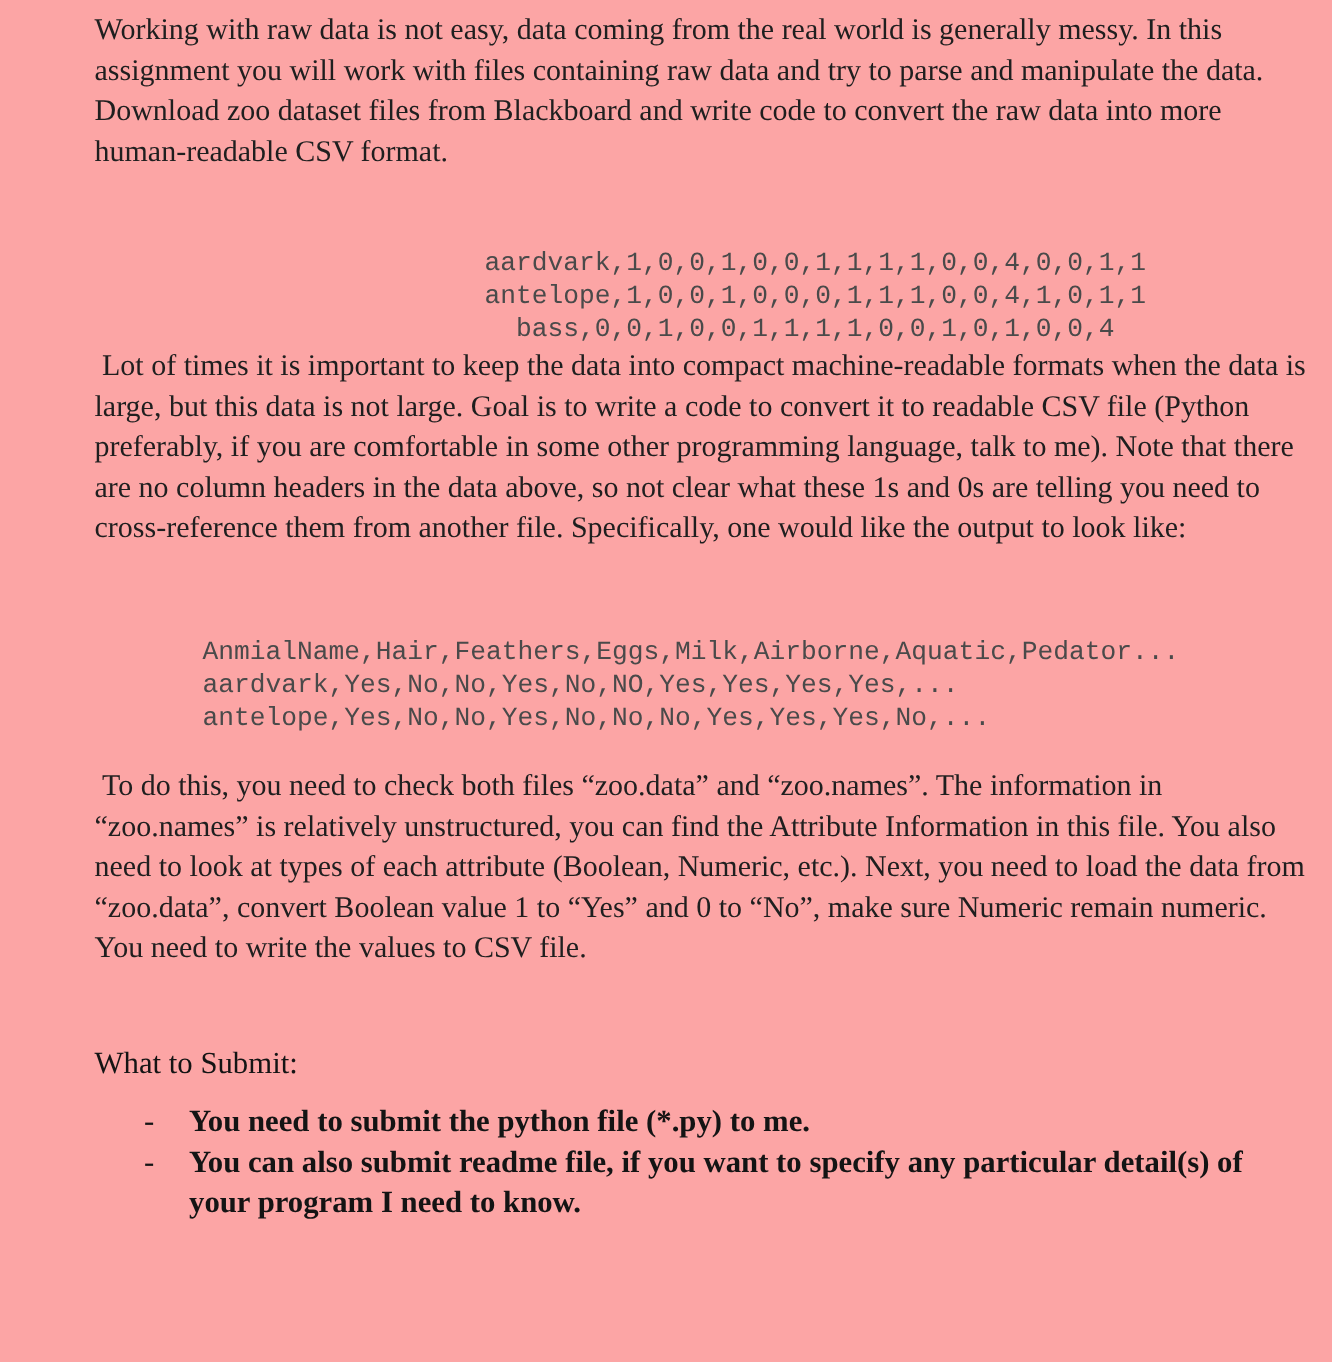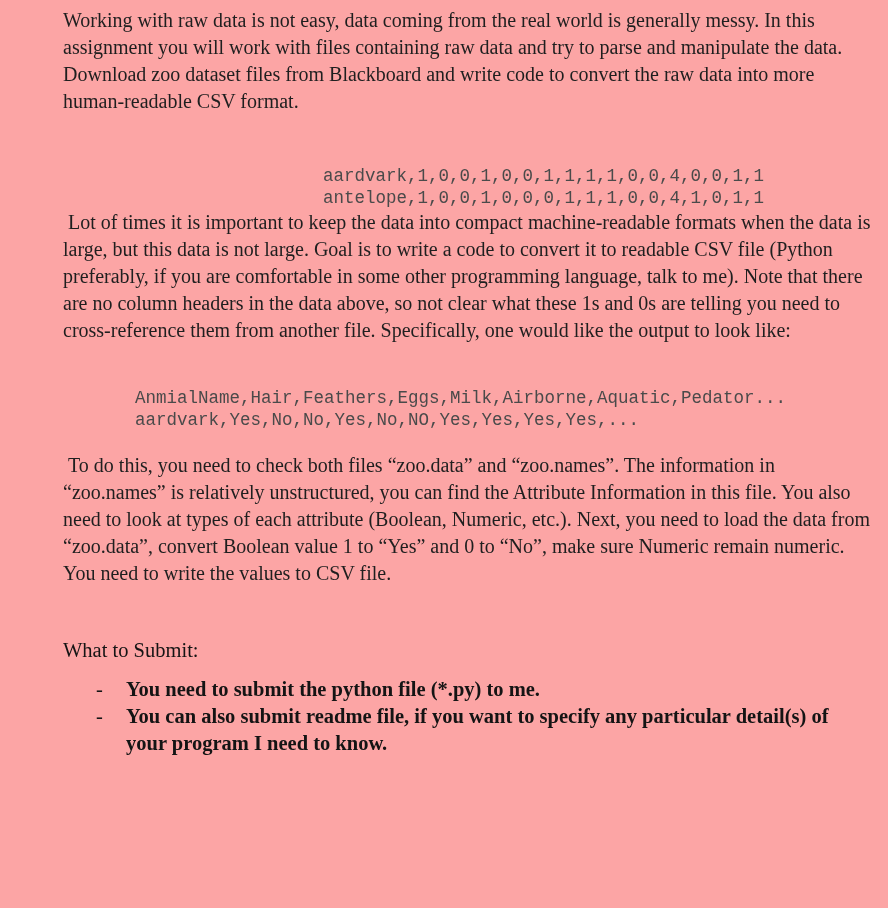--- a/index.html
+++ b/index.html
@@ -34,21 +34,21 @@
   }
   .codeblock .code-line {
     white-space: pre;
   }
   .codeblock.raw-data {
     margin-top: 50px;
     padding-left: 149px;
     text-align: center;
   }
   .codeblock.csv-output {
-    margin-top: 43px;
+    margin-top: 58px;
     padding-left: 72px;
   }
   .para.explanation { }
   .para.instructions { margin-top: 21px; }
   .submit-heading {
     margin-top: 50px;
     font-size: 20.5px;
     line-height: 27px;
     font-weight: 400;
     color: #141414;
@@ -78,27 +78,29 @@
 </head>
 <body>
 
 <div class="page">
 
   <p class="para intro">Working with raw data is not easy, data coming from the real world is generally messy. In this assignment you will work with files containing raw data and try to parse and manipulate the data. Download zoo dataset files from Blackboard and write code to convert the raw data into more human-readable CSV format.</p>
 
   <div class="codeblock raw-data">
     <div class="code-line">aardvark,1,0,0,1,0,0,1,1,1,1,0,0,4,0,0,1,1</div>
     <div class="code-line">antelope,1,0,0,1,0,0,0,1,1,1,0,0,4,1,0,1,1</div>
+    <div class="code-line">bass,0,0,1,0,0,1,1,1,1,0,0,1,0,1,0,0,4</div>
   </div>
 
   <p class="para explanation"> Lot of times it is important to keep the data into compact machine-readable formats when the data is large, but this data is not large. Goal is to write a code to convert it to readable CSV file (Python preferably, if you are comfortable in some other programming language, talk to me). Note that there are no column headers in the data above, so not clear what these 1s and 0s are telling you need to cross-reference them from another file. Specifically, one would like the output to look like:</p>
 
   <div class="codeblock csv-output">
     <div class="code-line">AnmialName,Hair,Feathers,Eggs,Milk,Airborne,Aquatic,Pedator...</div>
     <div class="code-line">aardvark,Yes,No,No,Yes,No,NO,Yes,Yes,Yes,Yes,...</div>
+    <div class="code-line">antelope,Yes,No,No,Yes,No,No,No,Yes,Yes,Yes,No,...</div>
   </div>
 
   <p class="para instructions"> To do this, you need to check both files “zoo.data” and “zoo.names”. The information in “zoo.names” is relatively unstructured, you can find the Attribute Information in this file. You also need to look at types of each attribute (Boolean, Numeric, etc.). Next, you need to load the data from “zoo.data”, convert Boolean value 1 to “Yes” and 0 to “No”, make sure Numeric remain numeric. You need to write the values to CSV file.</p>
 
   <div class="submit-heading">What to Submit:</div>
 
   <div class="submission-list">
     <div class="submission-item">
       <span class="bullet-marker">-</span>
       <span class="bullet-text">You need to submit the python file (*.py) to me.</span>

